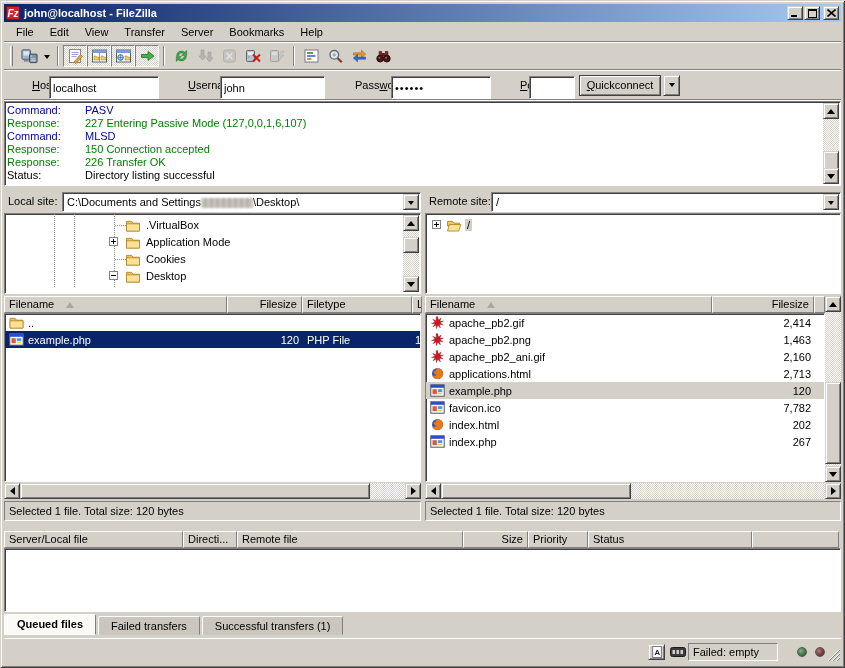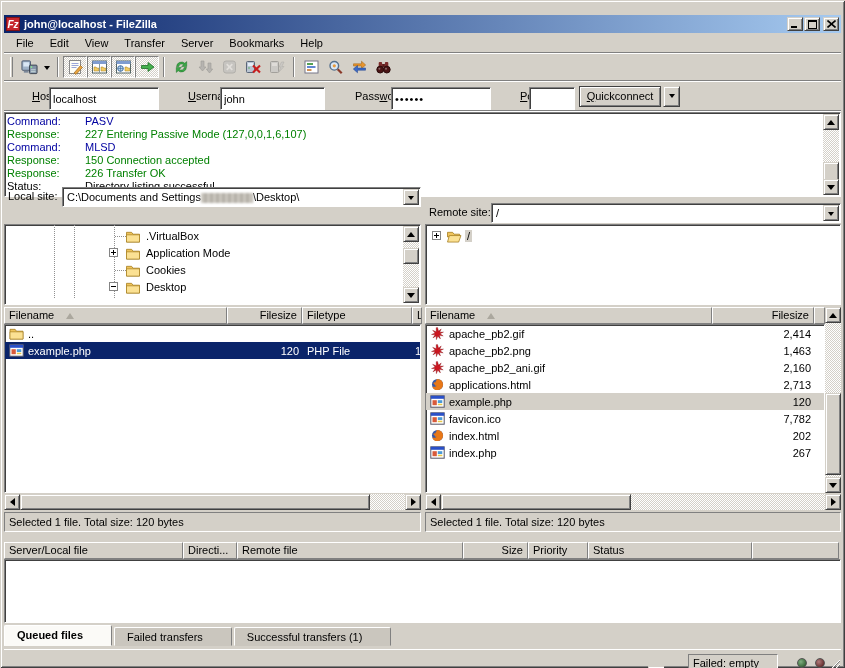--- a/index.html
+++ b/index.html
@@ -5,21 +5,21 @@
 <style>
   :root{
     --chrome:#d4d0c8; --sel:#0a246a; --cmd:#0000a0; --resp:#008000;
     --tb1:#0a246a; --tb2:#a6caf0;
   }
   *{box-sizing:border-box;}
   html,body{margin:0;padding:0;width:845px;height:668px;overflow:hidden;}
   body{font-family:"Liberation Sans","DejaVu Sans",sans-serif;font-size:11px;color:#000;background:#808080;}
   #win{position:relative;width:845px;height:668px;background:var(--chrome);
        box-shadow:inset 1px 1px 0 var(--chrome),inset -1px -1px 0 #404040,inset 2px 2px 0 #fff,inset -2px -2px 0 #808080;}
-  .abs{position:absolute;margin-top:11px;}
+  .abs{position:absolute;}
   .btn3d{background:var(--chrome);border:1px solid;border-color:#d4d0c8 #404040 #404040 #d4d0c8;
          box-shadow:inset 1px 1px 0 #fff,inset -1px -1px 0 #808080;}
   .sunken{background:#fff;border:1px solid;border-color:#808080 #fff #fff #808080;
           box-shadow:inset 1px 1px 0 #404040;}
   .groove{border-top:1px solid #808080;border-bottom:1px solid #fff;height:0;}
   
   #titlebar{left:4px;top:4px;width:837px;height:18px;background:linear-gradient(90deg,var(--tb1),var(--tb2));
             display:flex;align-items:center;padding:0 2px;}
   #appicon{width:14px;height:14px;background:#c6262e;color:#fff;font-weight:bold;font-style:italic;
            font-size:10px;line-height:14px;text-align:center;margin-right:4px;border:1px solid #7e1016;}
@@ -109,21 +109,21 @@
   .frow.sel-inactive{background:var(--chrome);}
   .fico{width:15px;height:13px;margin-right:4px;flex:none;}
   .fico svg{width:15px;height:13px;display:block;}
   
   .statusline{background:var(--chrome);border:1px solid;border-color:#808080 #fff #fff #808080;
               padding:3px 4px 0 4px;white-space:nowrap;overflow:hidden;}
   
   #queuebody{background:#fff;}
   
   #tabs{left:4px;top:613px;width:837px;height:22px;display:flex;align-items:flex-end;padding-left:0;}
-  .tab{height:19px;padding:3px 28px 0 12px;background:#cac6be;border:1px solid;
+  .tab{height:19px;padding:3px 12px 0 12px;background:#cac6be;border:1px solid;
        border-color:#fff #808080 #cac6be #fff;border-radius:2px 2px 0 0;margin-right:2px;white-space:nowrap;}
   .tab.active{height:21px;background:#fbfaf7;font-weight:bold;border-color:#fff #808080 #fbfaf7 #fff;}
   
   #statusbar{left:4px;top:638px;width:837px;height:26px;border-top:1px solid #fff;}
   #sb-queuebox{position:absolute;left:684px;top:4px;width:90px;height:18px;background:var(--chrome);
                border:1px solid;border-color:#808080 #fff #fff #808080;padding:2px 4px 0 4px;white-space:nowrap;}
   .led{position:absolute;top:8px;width:10px;height:10px;border-radius:50%;border:1px solid #555;}
   #led-green{left:793px;background:radial-gradient(circle at 35% 35%,#7fae7f,#1d4a1d);}
   #led-red{left:811px;background:radial-gradient(circle at 35% 35%,#b07a7a,#4a1414);}
   #grip{position:absolute;right:1px;bottom:1px;}
@@ -361,21 +361,21 @@
       <div class="sb-btn btn3d" style="top:0">
           <span class="a-up"></span>
         </div>
       <div class="sb-thumb btn3d" style="top:48px;height:20px;left:0;width:16px"></div>
       <div class="sb-btn btn3d" style="bottom:0">
           <span class="a-dn"></span>
         </div>
     </div>
   </div>
 
-  <div class="abs" style="left:4px;top:176px;width:417px;height:35px">
+  <div class="abs" style="left:4px;top:192px;width:417px;height:35px">
     <span class="siterow-label" style="left:4px">Local site:</span>
     <div class="combo" style="left:58px;right:0">
       <span>C:\Documents and Settings</span><span class="redacted"></span><span>\Desktop\</span>
     </div>
     <span class="combo-arrow btn3d" style="right:2px">
         <span class="tri-dn"></span>
       </span>
   </div>
   <div class="abs" style="left:425px;top:192px;width:416px;height:21px">
     <span class="siterow-label" style="left:4px">Remote site:</span>

